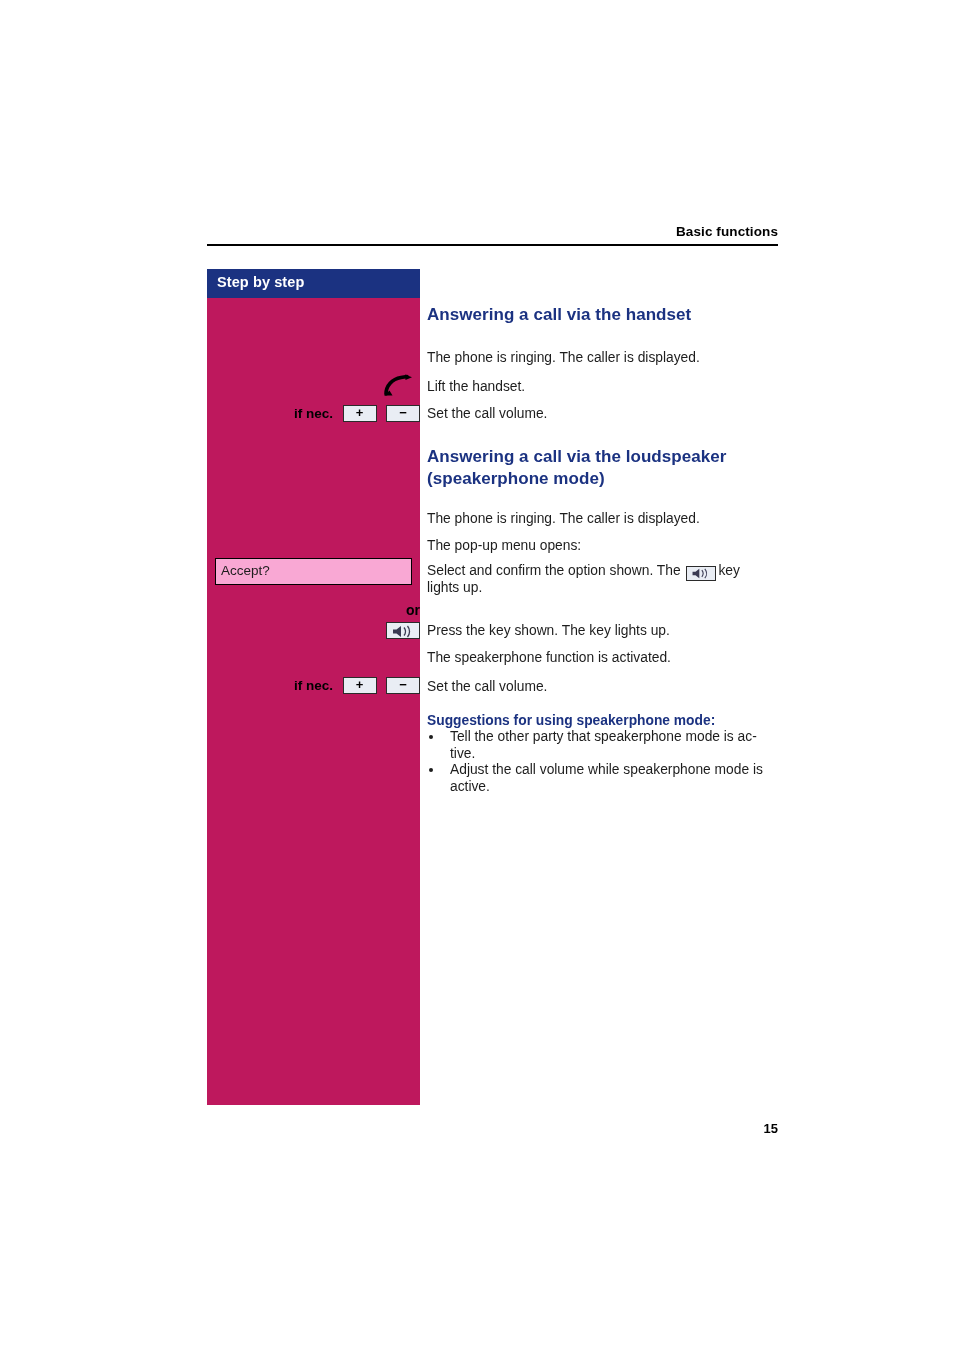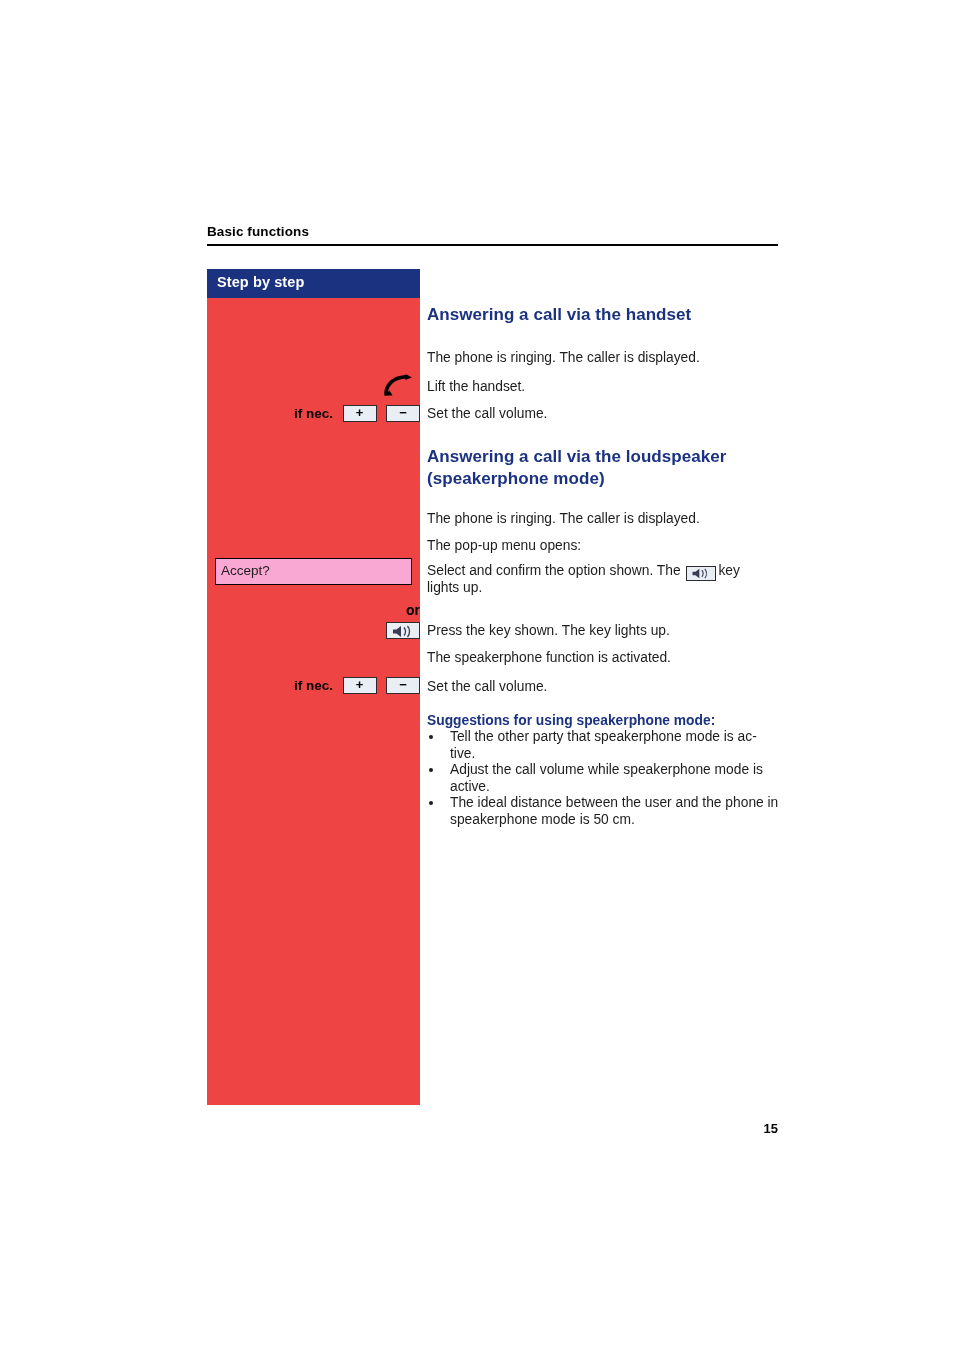--- a/index.html
+++ b/index.html
@@ -24,21 +24,21 @@
     background: #ffffff;
     overflow: hidden;
   }
 
   
   .running-head {
     position: absolute;
     left: 207px;
     top: 222px;
     width: 571px;
-    text-align: left;
+    text-align: right;
   }
   .running-head-text {
     font-size: 13.5px;
     font-weight: bold;
     color: #000000;
     letter-spacing: 0.1px;
     display: inline-block;
   }
   .head-rule {
     position: absolute;
@@ -49,21 +49,21 @@
     background: #000000;
   }
 
   
   .sidebar {
     position: absolute;
     left: 207px;
     top: 269px;
     width: 213px;
     height: 836px;
-    background: #ef4444;
+    background: #be185d;
   }
   .sidebar-header {
     position: absolute;
     left: 0;
     top: 0;
     width: 213px;
     height: 29px;
     background: #1b3281;
   }
   .sidebar-header-text {
@@ -311,19 +311,18 @@
 
   <div class="row" style="top:649px;">The speakerphone function is activated.</div>
 
   <div class="row" style="top:678px;">Set the call volume.</div>
 
   <div class="row" style="top:712px;">
     <div class="sugg-title">Suggestions for using speakerphone mode:</div>
     <ul class="bullets">
       <li><span class="dot"></span><span>Tell the other party that speakerphone mode is ac-​tive.</span></li>
       <li><span class="dot"></span><span>Adjust the call volume while speakerphone mode is active.</span></li>
-      <li><span class="dot"></span><span>The ideal distance between the user and the phone in speakerphone mode is 50 cm.</span></li>
     </ul>
   </div>
 
   <div class="page-number">15</div>
 
 </div>
 
 </body></html>

